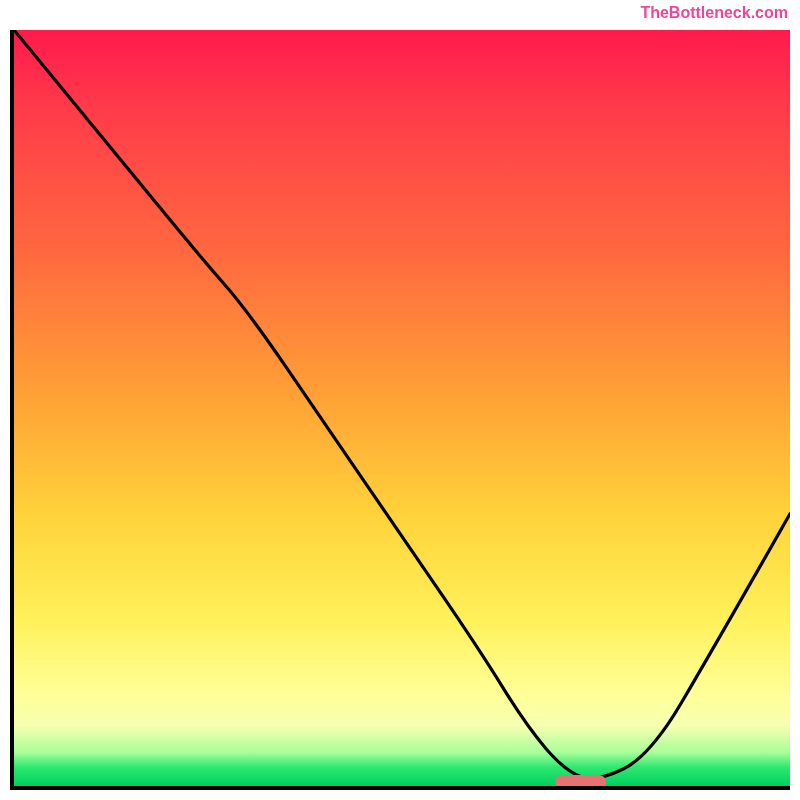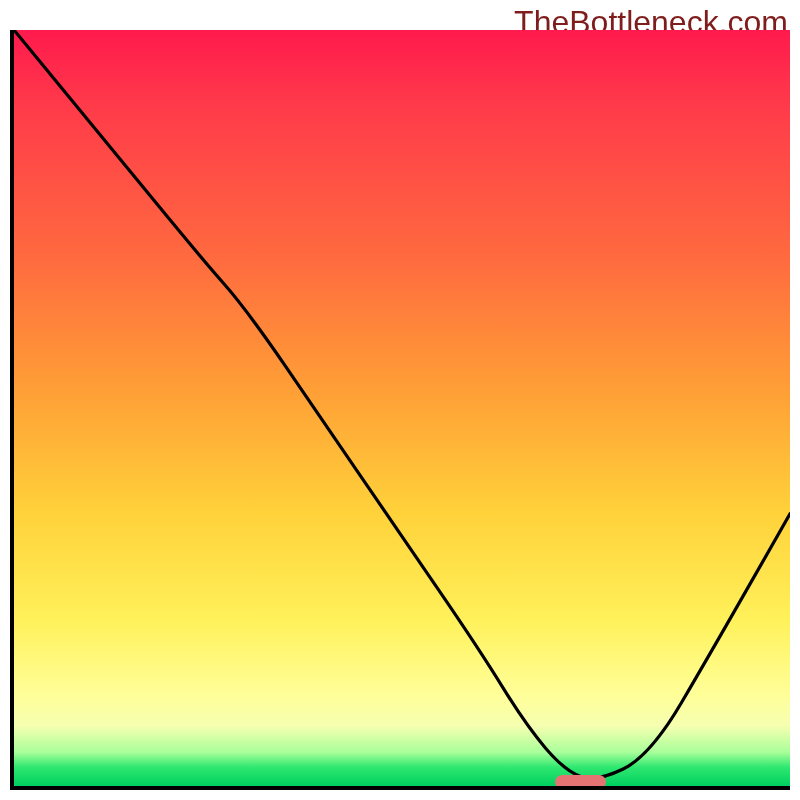--- a/index.html
+++ b/index.html
@@ -56,23 +56,23 @@
     width: 50px;
     height: 14px;
     border-radius: 7px;
     background: #e57373;
   }
   .watermark {
     position: absolute;
     top: 4px;
     right: 12px;
     font-family: Arial, Helvetica, sans-serif;
-    font-size: 32px;
-    font-weight: 400;
-    color: #7f1d1d;
+    font-size: 16px;
+    font-weight: 700;
+    color: #ec4899;
   }
 </style>
 </head>
 <body>
 
 <div class="watermark">TheBottleneck.com</div>
 
 <div class="frame"></div>
 
 <div class="plot">

